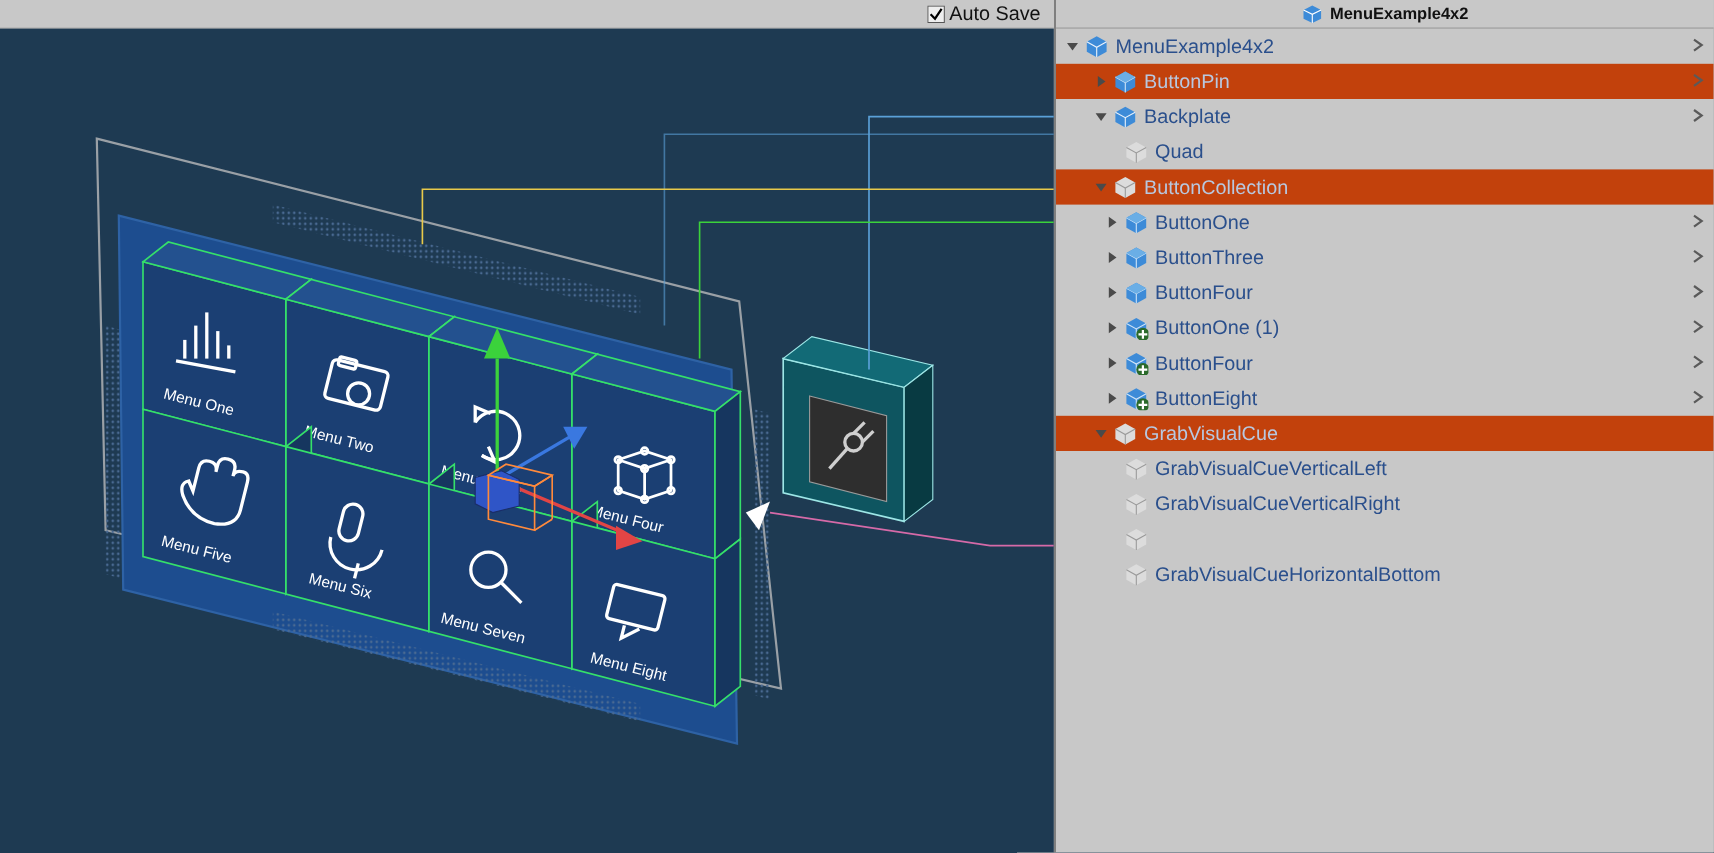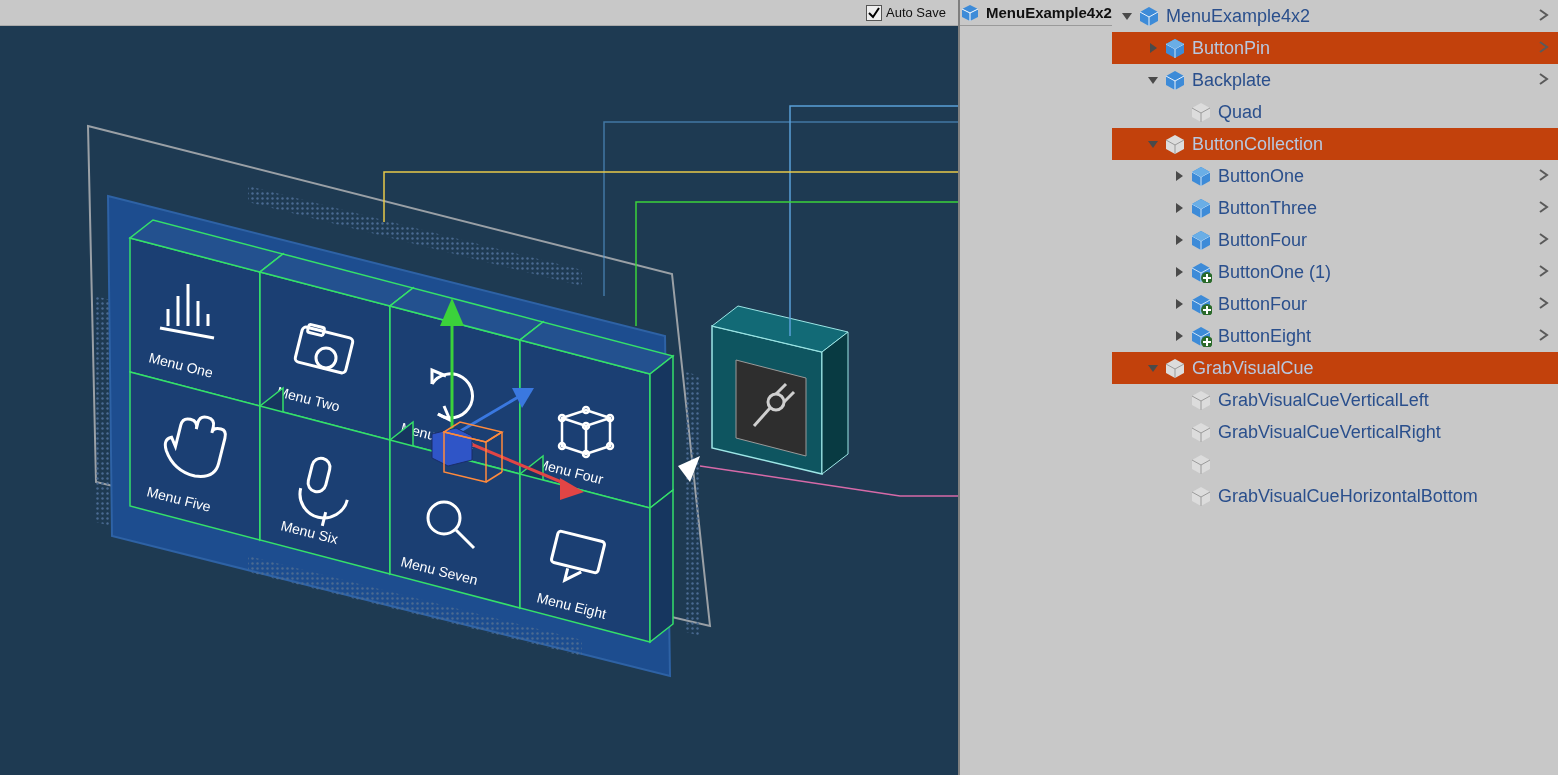--- a/index.html
+++ b/index.html
@@ -1,45 +1,45 @@
 <!DOCTYPE html>
 <html><head>
 <meta charset="utf-8">
 <style>
   * { margin:0; padding:0; box-sizing:border-box; font-family: Arial, Helvetica, sans-serif; }
   html,body { width:1558px; height:775px; overflow:hidden; }
   body { display:flex; background:#c8c8c8; }
 
   
   .scene-panel { width:958px; height:775px; position:relative; background:#c8c8c8; }
-  .scene-topbar { height:26px; background:#c8c8c8; display:flex; justify-content:flex-end; align-items:center; padding-right:12px; font-size:13px; color:#111; border-bottom:1px solid #aaa; }
+  .scene-topbar { height:26px; background:#c8c8c8; display:flex; justify-content:flex-end; align-items:center; padding-right:12px; font-size:18px; color:#111; border-bottom:1px solid #aaa; }
   .scene-topbar svg { margin-right:4px; }
   .scene-viewport { position:absolute; top:26px; left:0; right:0; bottom:0; background:#1e3a52; overflow:hidden; }
 
   .tile-label { fill:#fff; font-size:14px; font-family:Arial, sans-serif; }
 
   
-  .hier-panel { flex:1; height:775px; background:#c8c8c8; border-left:2px solid #7f7f7f; display:flex; flex-direction:row; }
+  .hier-panel { flex:1; height:775px; background:#c8c8c8; border-left:2px solid #7f7f7f; display:flex; flex-direction:column; }
   .hier-header { height:26px; background:#c8c8c8; display:flex; align-items:center; justify-content:center; font-weight:bold; font-size:15px; color:#111; border-bottom:1px solid #9a9a9a; }
   .hier-header svg { margin-right:6px; }
 
   .hier-tree { flex:1; overflow:auto; font-size:18px; }
   .node { height:32px; display:flex; align-items:center; color:#2a4f8c; position:relative; padding-right:8px; line-height:32px; }
   .node.sel { background:#c2410c; }
   .node .tw { width:14px; display:inline-flex; align-items:center; justify-content:center; margin-right:4px; }
   .node .tw svg { display:block; }
   .node .ico { width:22px; height:22px; margin-right:6px; display:inline-flex; align-items:center; justify-content:center; }
   .node .lbl { flex:1; white-space:nowrap; }
   .node .chev { color:#5a5a5a; font-size:18px; margin-left:auto; }
   .node.sel .lbl { color:#b8c8e0; }
 
   
   .d0 { padding-left:8px; }
   .d1 { padding-left:34px; }
-  .d2 { padding-left:60px; }
+  .d2 { padding-left:44px; }
 </style>
 </head>
 <body>
 
 <div class="scene-panel">
   <div class="scene-topbar">
     <label style="display:flex;align-items:center;cursor:pointer;">
       <svg width="16" height="16">
           <rect x="0.5" y="0.5" width="15" height="15" fill="#eee" stroke="#555"></rect>
           <path d="M3 8 L7 12 L13 3" stroke="#000" stroke-width="2" fill="none"></path>

